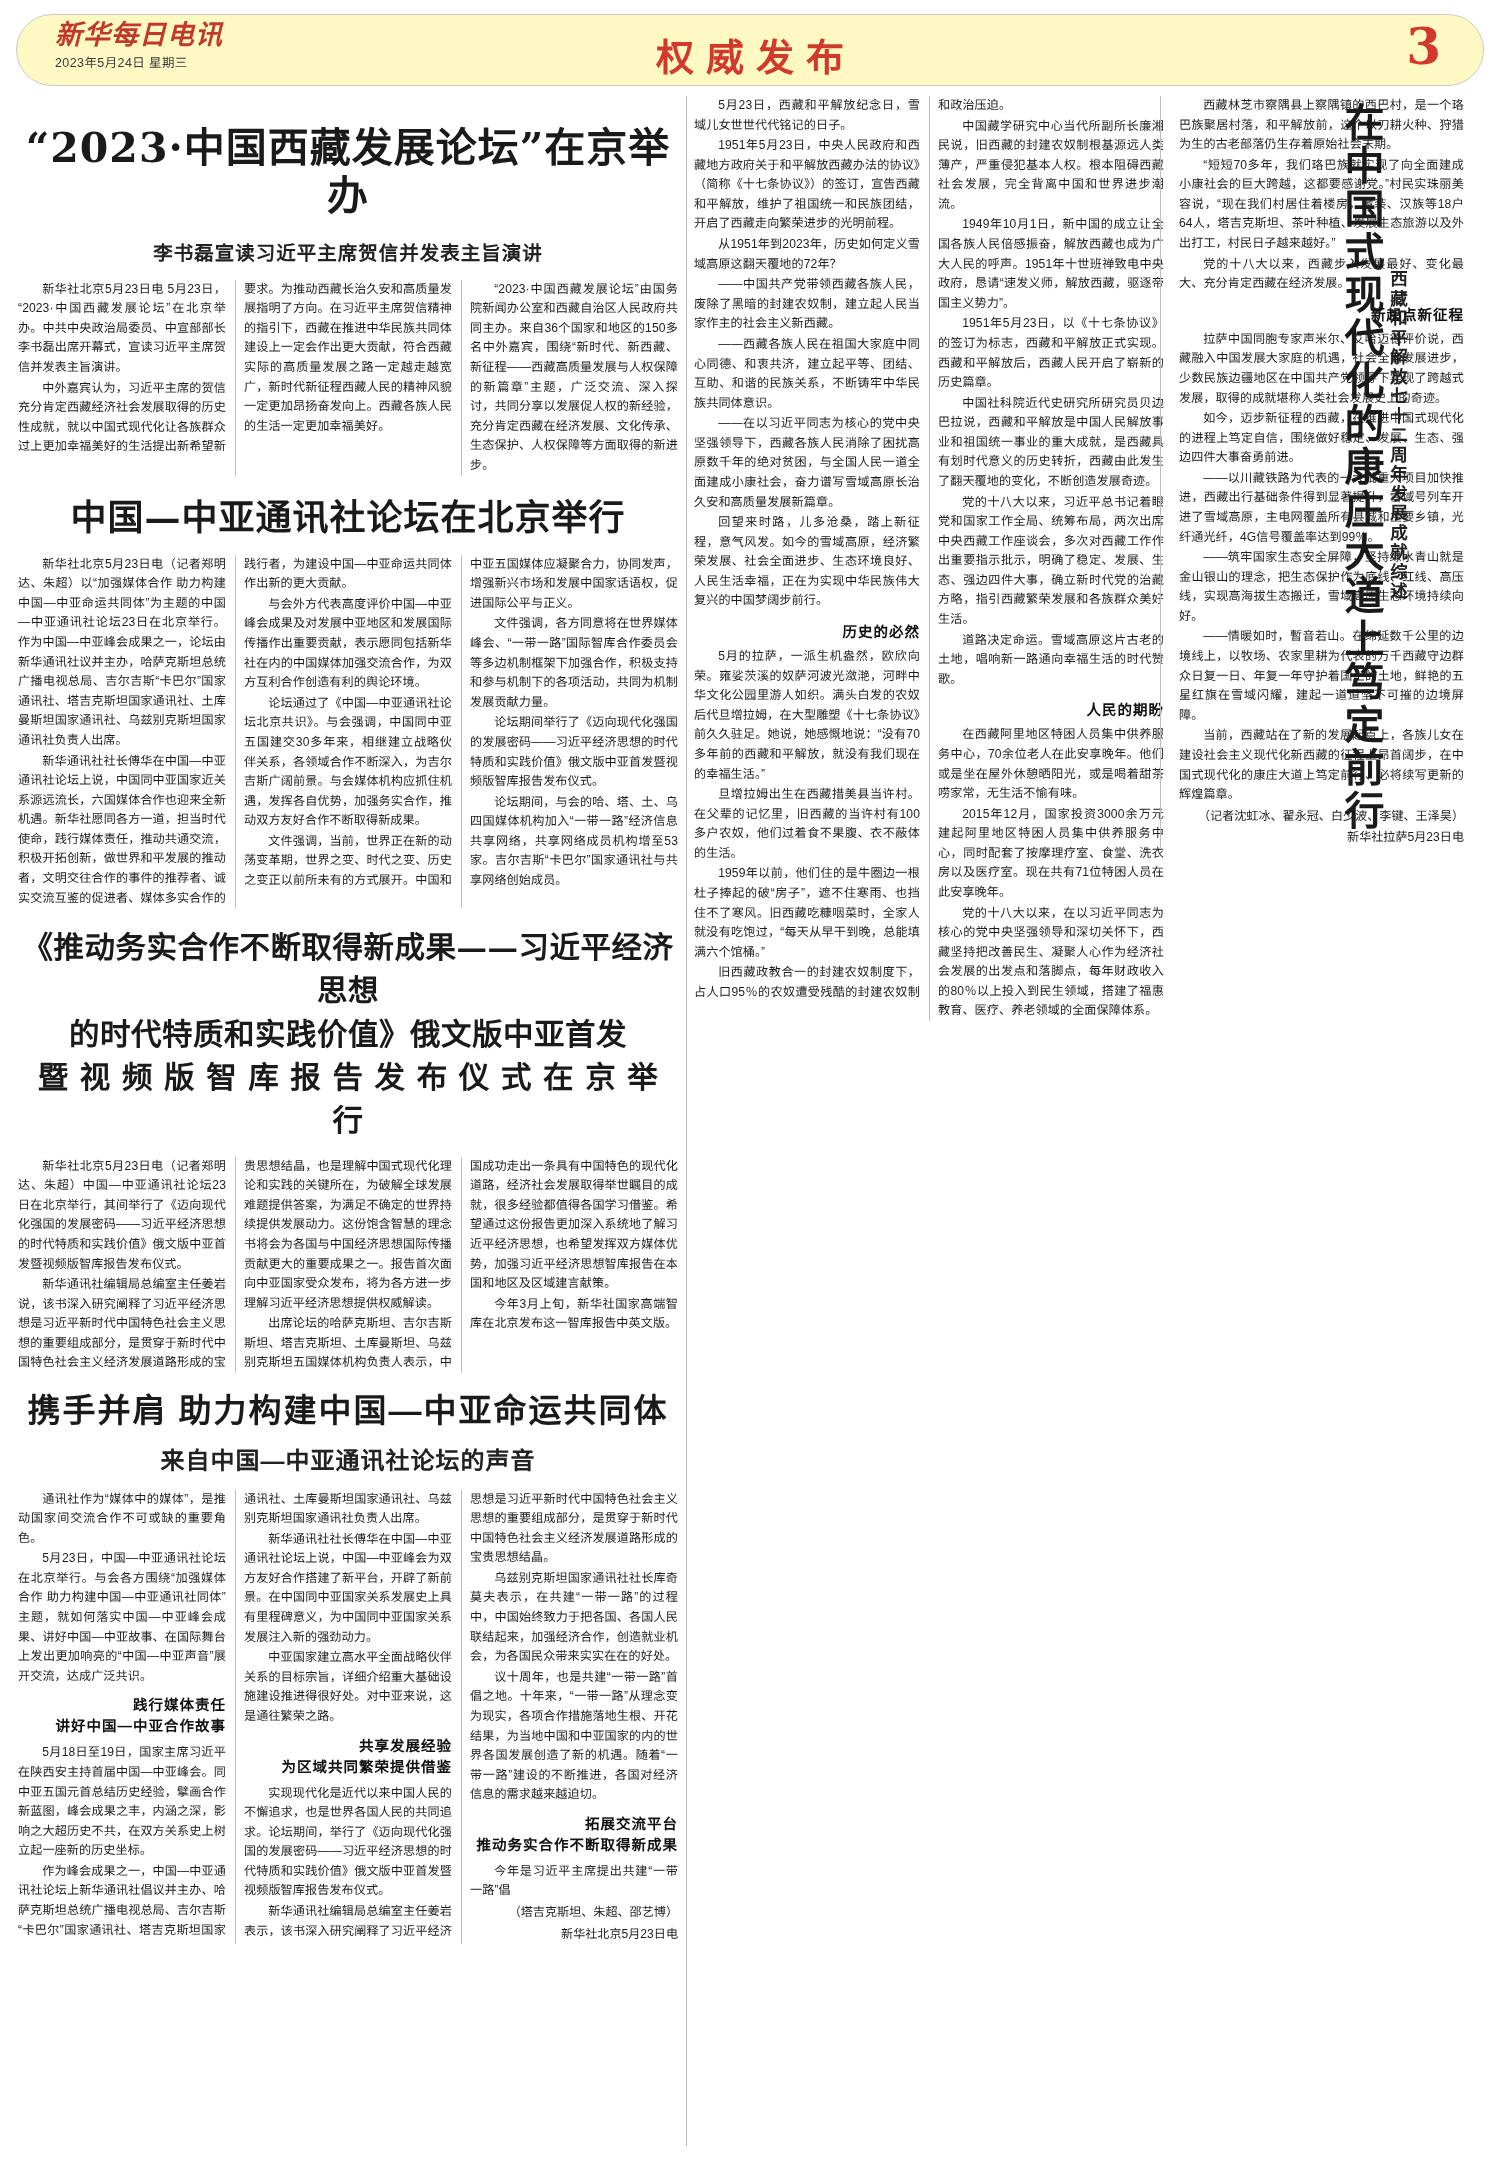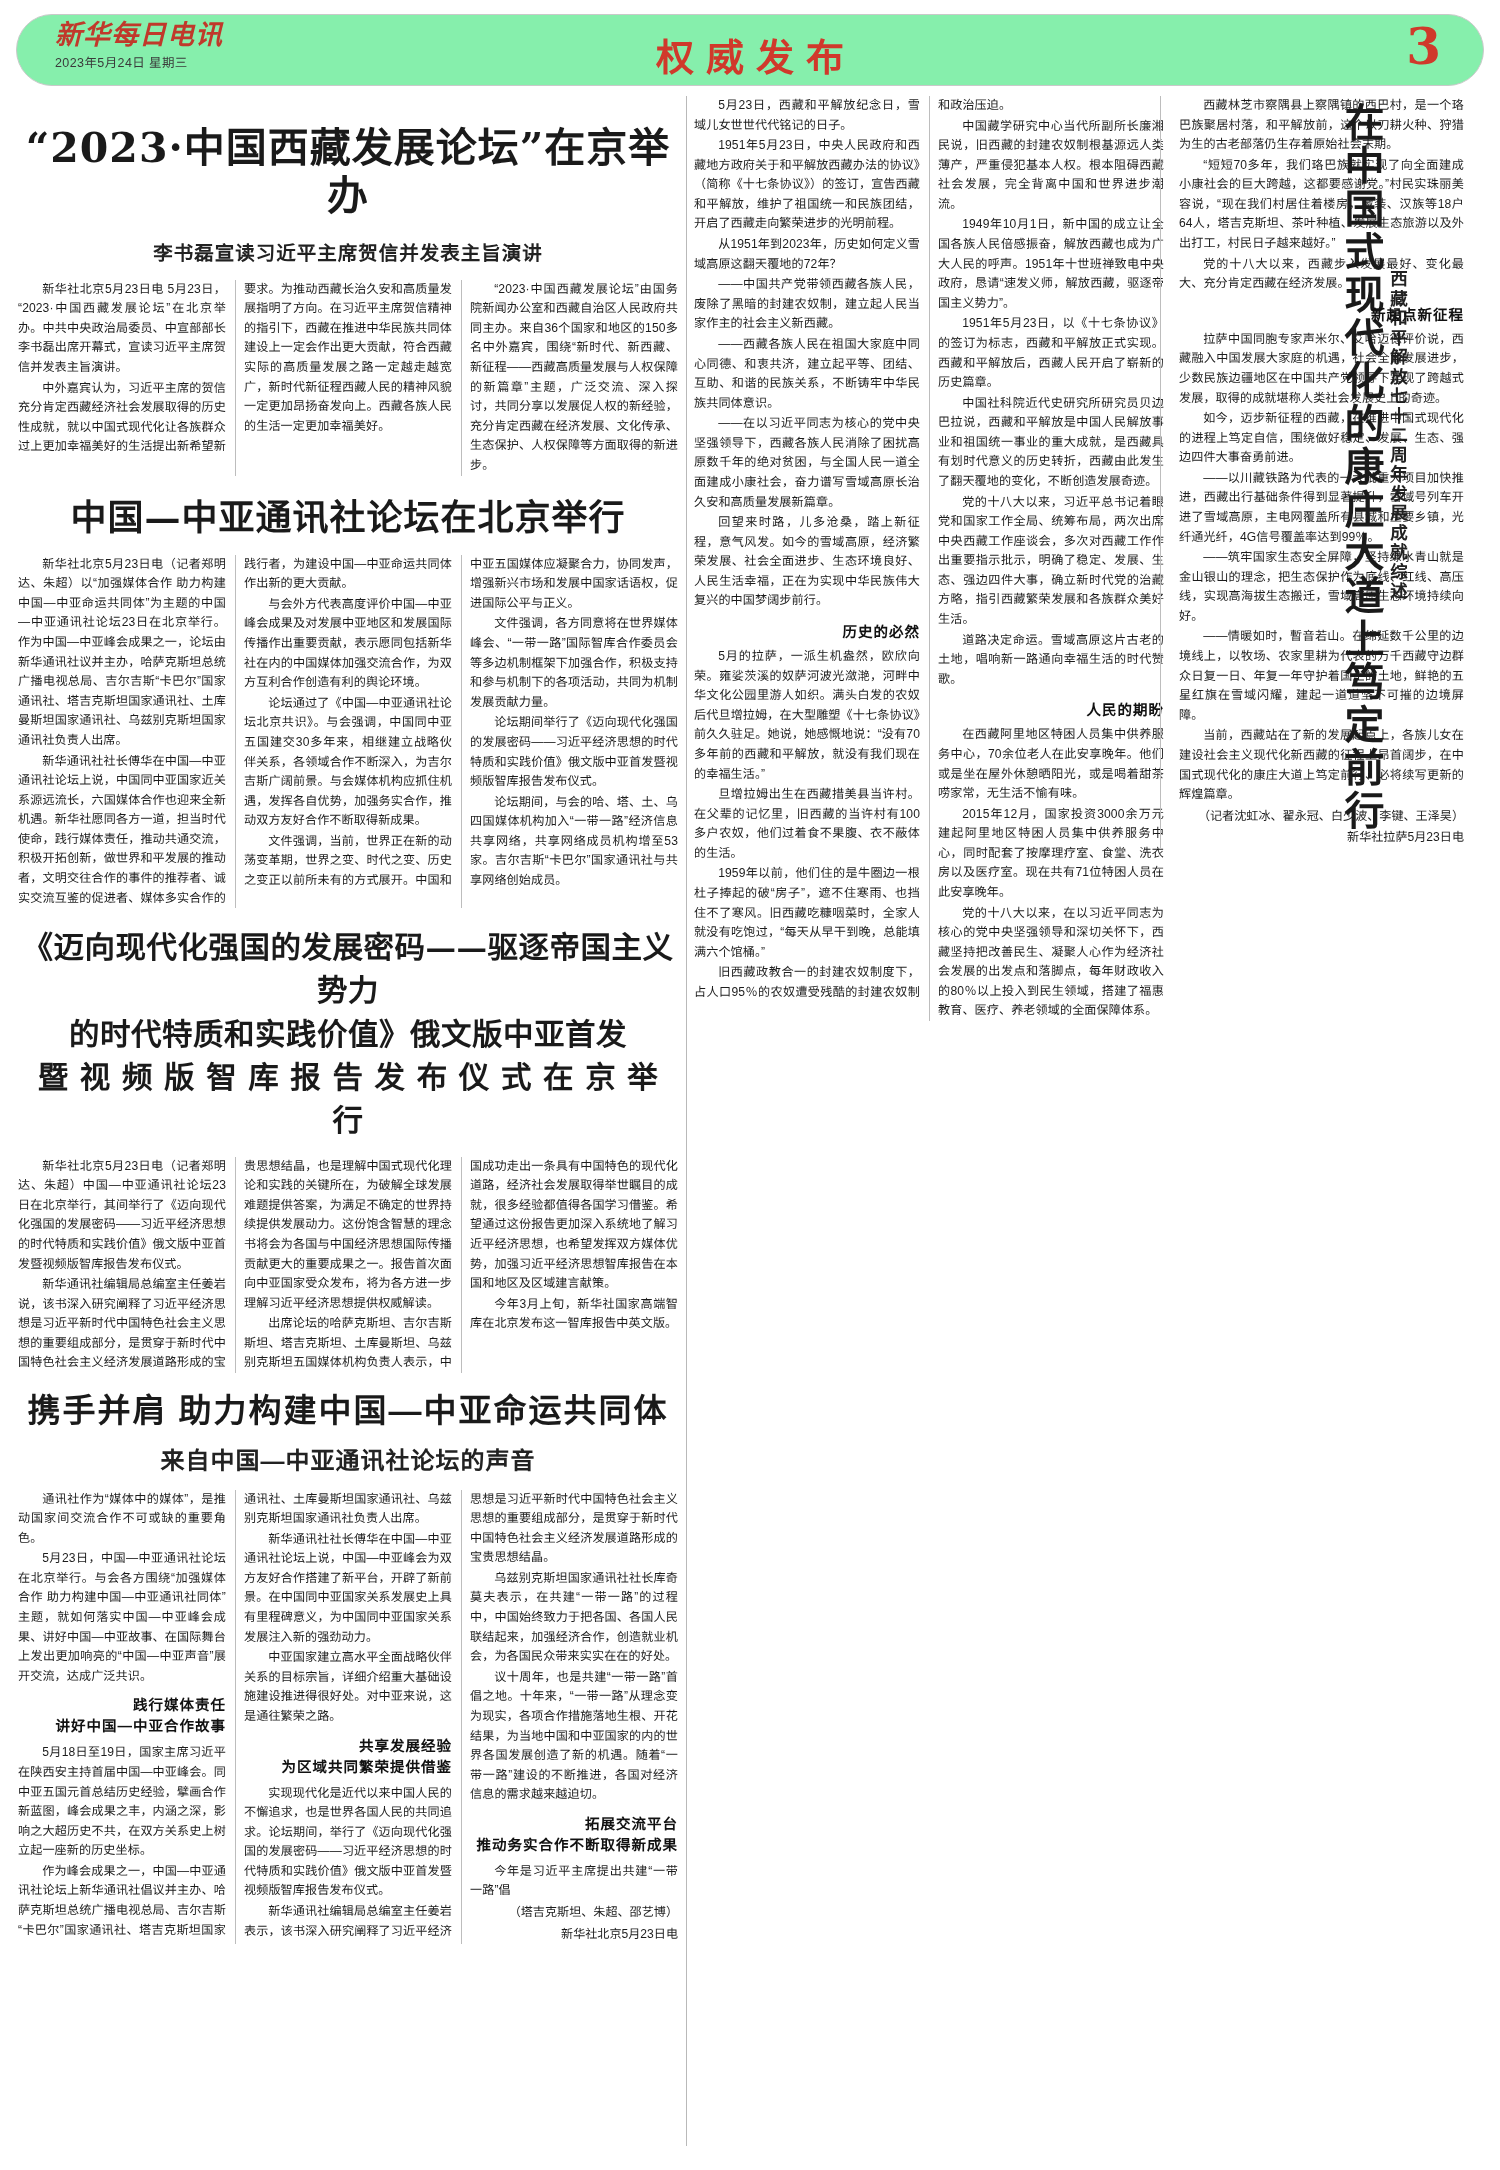--- a/index.html
+++ b/index.html
@@ -23,21 +23,21 @@
     padding: 0;
   }
 
   
   .masthead {
     position: relative;
     height: 72px;
     margin: 14px 16px 0 16px;
     border: 1px solid #c9c9c9;
     border-radius: 36px;
-    background: #86efac;
+    background: #fef9c3;
     box-sizing: border-box;
   }
   .masthead-logo {
     position: absolute;
     left: 38px;
     top: 6px;
   }
   .logo-title {
     font-family: "DejaVu Serif", "Liberation Serif", serif;
     font-weight: bold;
@@ -280,21 +280,21 @@
           <p class="body">论坛通过了《中国—中亚通讯社论坛北京共识》。与会强调，中国同中亚五国建交30多年来，相继建立战略伙伴关系，各领域合作不断深入，为吉尔吉斯广阔前景。与会媒体机构应抓住机遇，发挥各自优势，加强务实合作，推动双方友好合作不断取得新成果。</p>
           <p class="body">文件强调，当前，世界正在新的动荡变革期，世界之变、时代之变、历史之变正以前所未有的方式展开。中国和中亚五国媒体应凝聚合力，协同发声，增强新兴市场和发展中国家话语权，促进国际公平与正义。</p>
           <p class="body">文件强调，各方同意将在世界媒体峰会、“一带一路”国际智库合作委员会等多边机制框架下加强合作，积极支持和参与机制下的各项活动，共同为机制发展贡献力量。</p>
           <p class="body">论坛期间举行了《迈向现代化强国的发展密码——习近平经济思想的时代特质和实践价值》俄文版中亚首发暨视频版智库报告发布仪式。</p>
           <p class="body">论坛期间，与会的哈、塔、土、乌四国媒体机构加入“一带一路”经济信息共享网络，共享网络成员机构增至53家。吉尔吉斯“卡巴尔”国家通讯社与共享网络创始成员。</p>
         </div>
       </div>
 
       <div>
         <h2 class="head-3">
-          <div>《迈向现代化强国的发展密码——驱逐帝国主义势力</div>
+          <div>《推动务实合作不断取得新成果——习近平经济思想</div>
           <div>的时代特质和实践价值》俄文版中亚首发</div>
           <div>暨 视 频 版 智 库 报 告 发 布 仪 式 在 京 举 行</div>
         </h2>
         <div class="cols-3">
           <p class="body lead">新华社北京5月23日电（记者郑明达、朱超）中国—中亚通讯社论坛23日在北京举行，其间举行了《迈向现代化强国的发展密码——习近平经济思想的时代特质和实践价值》俄文版中亚首发暨视频版智库报告发布仪式。</p>
           <p class="body">新华通讯社编辑局总编室主任姜岩说，该书深入研究阐释了习近平经济思想是习近平新时代中国特色社会主义思想的重要组成部分，是贯穿于新时代中国特色社会主义经济发展道路形成的宝贵思想结晶，也是理解中国式现代化理论和实践的关键所在，为破解全球发展难题提供答案，为满足不确定的世界持续提供发展动力。这份饱含智慧的理念书将会为各国与中国经济思想国际传播贡献更大的重要成果之一。报告首次面向中亚国家受众发布，将为各方进一步理解习近平经济思想提供权威解读。</p>
           <p class="body">出席论坛的哈萨克斯坦、吉尔吉斯斯坦、塔吉克斯坦、土库曼斯坦、乌兹别克斯坦五国媒体机构负责人表示，中国成功走出一条具有中国特色的现代化道路，经济社会发展取得举世瞩目的成就，很多经验都值得各国学习借鉴。希望通过这份报告更加深入系统地了解习近平经济思想，也希望发挥双方媒体优势，加强习近平经济思想智库报告在本国和地区及区域建言献策。</p>
           <p class="body">今年3月上旬，新华社国家高端智库在北京发布这一智库报告中英文版。</p>
         </div>
       </div>

